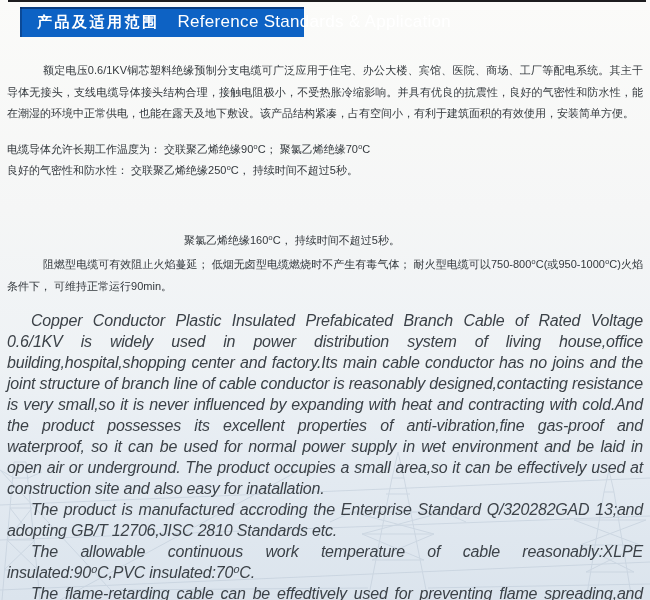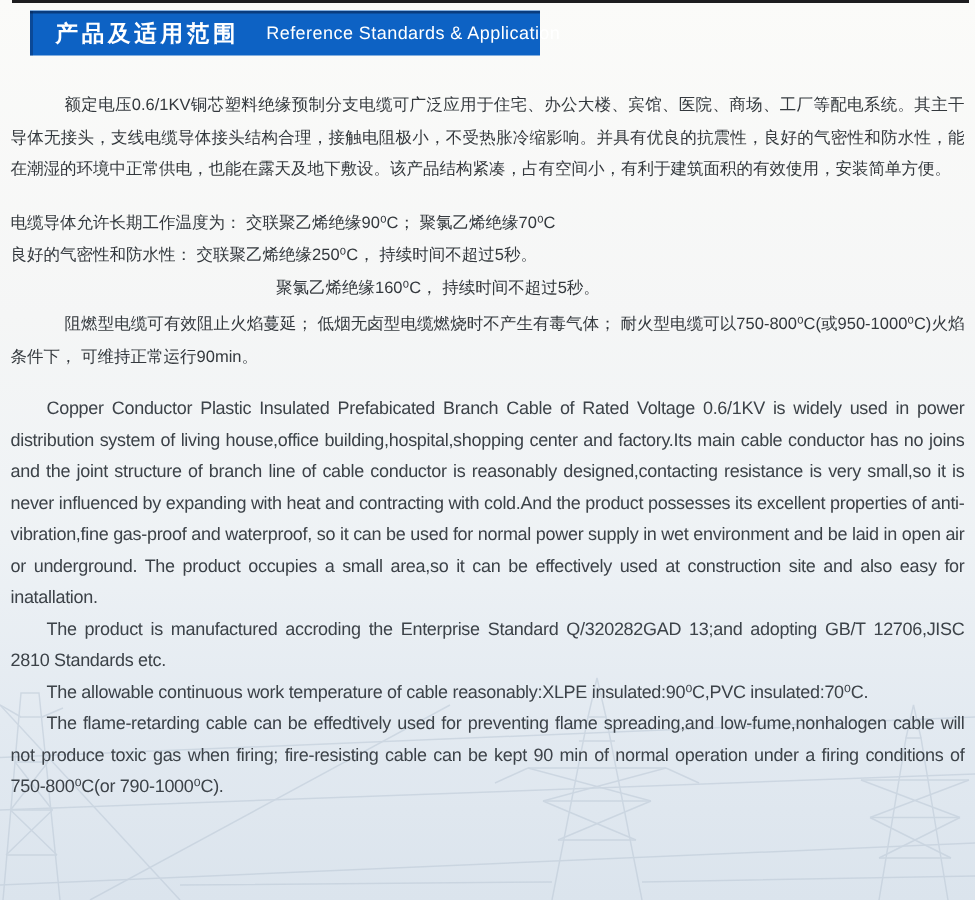--- a/index.html
+++ b/index.html
@@ -9,62 +9,63 @@
     margin:0 auto;
     overflow:hidden;
     background:linear-gradient(180deg,#fbfbf9 0%,#f5f6f6 35%,#eef2f5 60%,#e3eaf1 80%,#dbe4ed 100%);
     font-family:"Liberation Sans","DejaVu Sans",sans-serif;
   }
   .top-rule{
     position:absolute;left:8px;right:4px;top:0;height:2px;
     background:#1d1d1f;
   }
   .banner{
-    position:absolute;left:20px;top:7px;width:340px;height:30px;
+    position:absolute;left:20px;top:7px;width:284px;height:30px;
     background:#0d62c4;
     box-shadow:inset 0 2px 0 rgba(8,30,70,.55), inset 2px 0 0 rgba(8,30,70,.35);
     display:flex;align-items:center;
     color:#ffffff;
     z-index:2;
   }
   .banner-zh{
     margin-left:17px;
     font-size:15px;font-weight:bold;letter-spacing:2.5px;
     white-space:nowrap;
   }
   .banner-en{
     margin-left:18px;
-    font-size:12px;letter-spacing:.3px;
+    font-size:17px;letter-spacing:.3px;
     white-space:nowrap;
   }
   .content{
     position:absolute;left:7px;right:7px;top:60px;
     z-index:1;
   }
   .zh{
     color:#33383d;
     font-size:11px;
     line-height:21.5px;
     text-align:justify;
     margin:0;
   }
   .zh-indent{text-indent:36px;}
   .temp-block{margin-top:14px;}
   .temp-line{white-space:nowrap;}
-  .temp-line-wrap{margin-left:177px;white-space:nowrap;}
+  .temp-line-wrap{margin-left:177px;white-space:nowrap;margin-top:48px;}
   .zh-flame{margin-top:3px;}
   .en-section{margin-top:13px;}
   .en{
     color:#3c4248;
-    font-size:12px;
+    font-size:16px;
     letter-spacing:-0.2px;
     line-height:21px;
     text-align:justify;
     text-indent:24px;
     margin:0;
+    font-style:italic;
   }
   .watermark{
     position:absolute;left:0;top:0;width:650px;height:600px;
     z-index:0;
   }
 </style>
 </head>
 <body>
 
 <div class="page">

